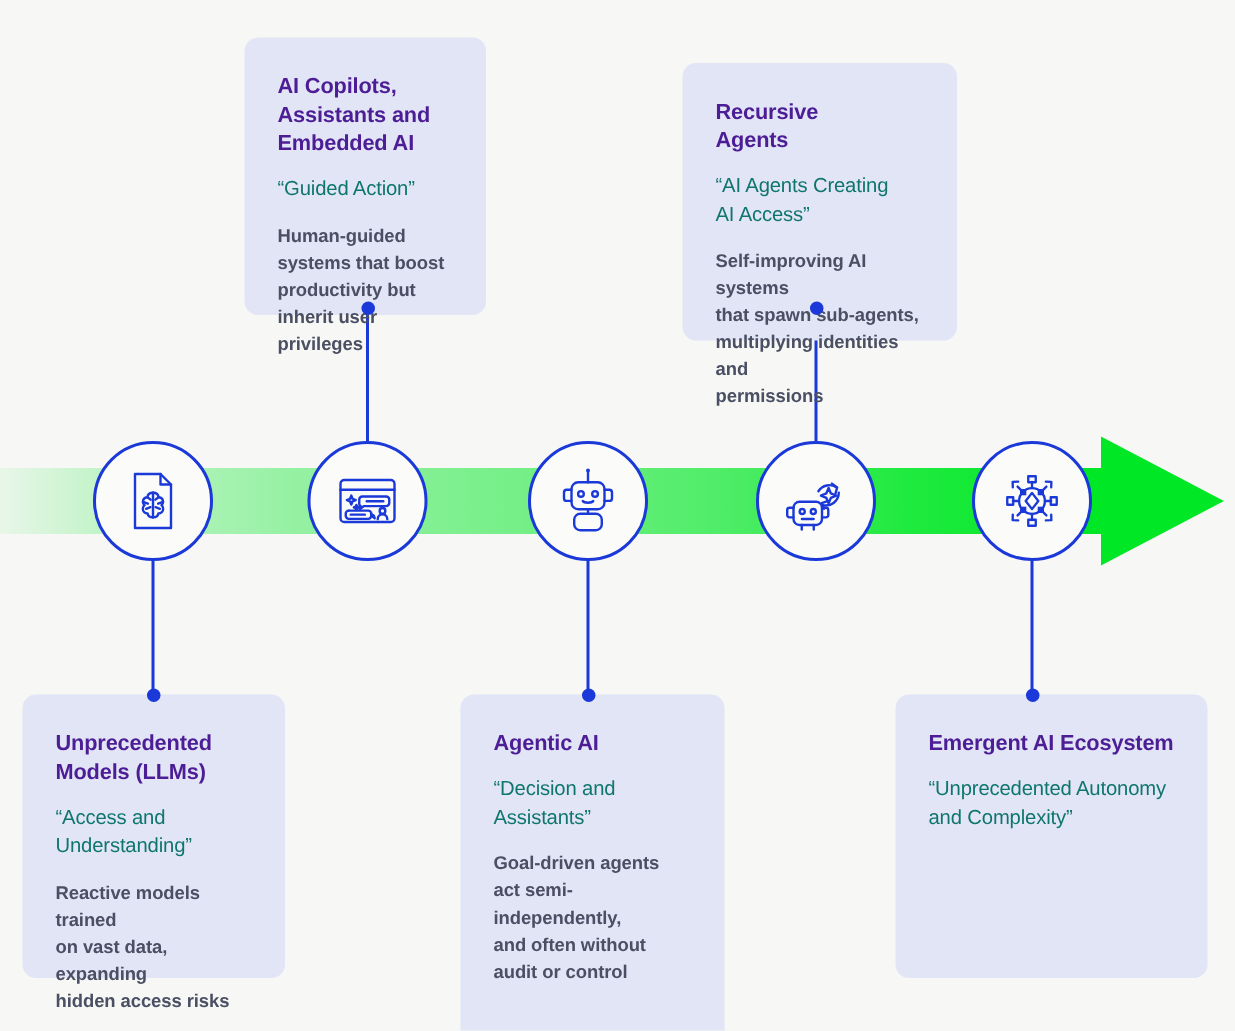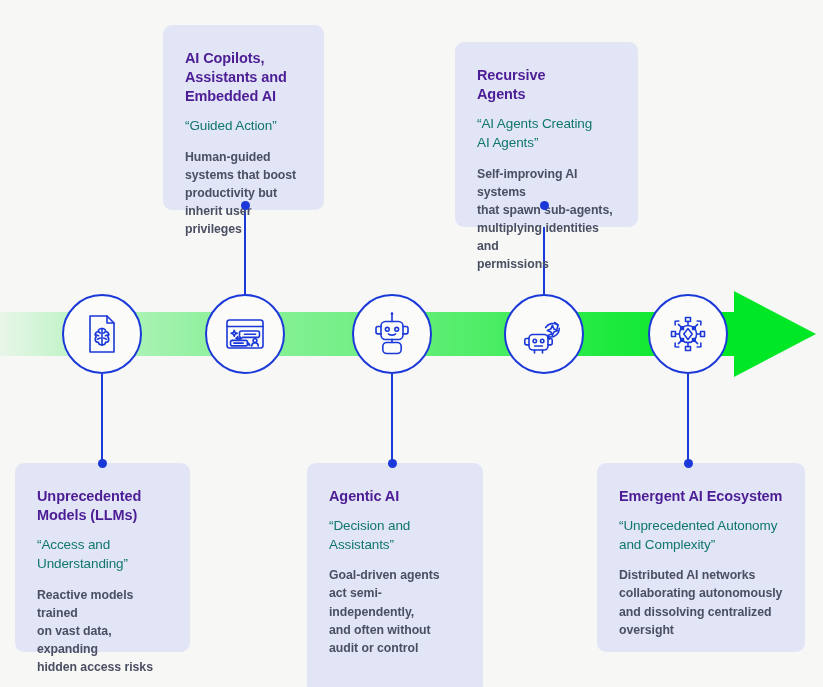--- a/index.html
+++ b/index.html
@@ -281,21 +281,21 @@
     </div>
   </div>
 
   <div class="card" style="left:455px; top:42px; width:183px; height:185px;">
     <div class="card-title">
       <div>Recursive</div>
       <div>Agents</div>
     </div>
     <div class="card-quote">
       <div>“AI Agents Creating</div>
-      <div>AI Agents”</div>
+      <div>AI Access”</div>
     </div>
     <div class="card-desc">
       <div>Self-improving AI systems</div>
       <div>that spawn sub-agents,</div>
       <div>multiplying identities and</div>
       <div>permissions</div>
     </div>
   </div>
 
   <div class="card" style="left:15px; top:463px; width:175px; height:189px;">
@@ -331,21 +331,15 @@
   </div>
 
   <div class="card" style="left:597px; top:463px; width:208px; height:189px;">
     <div class="card-title">
       <div>Emergent AI Ecosystem</div>
     </div>
     <div class="card-quote">
       <div>“Unprecedented Autonomy</div>
       <div>and Complexity”</div>
     </div>
-    <div class="card-desc">
-      <div>Distributed AI networks</div>
-      <div>collaborating autonomously</div>
-      <div>and dissolving centralized</div>
-      <div>oversight</div>
-    </div>
   </div>
 
 </div>
 
 </body></html>

